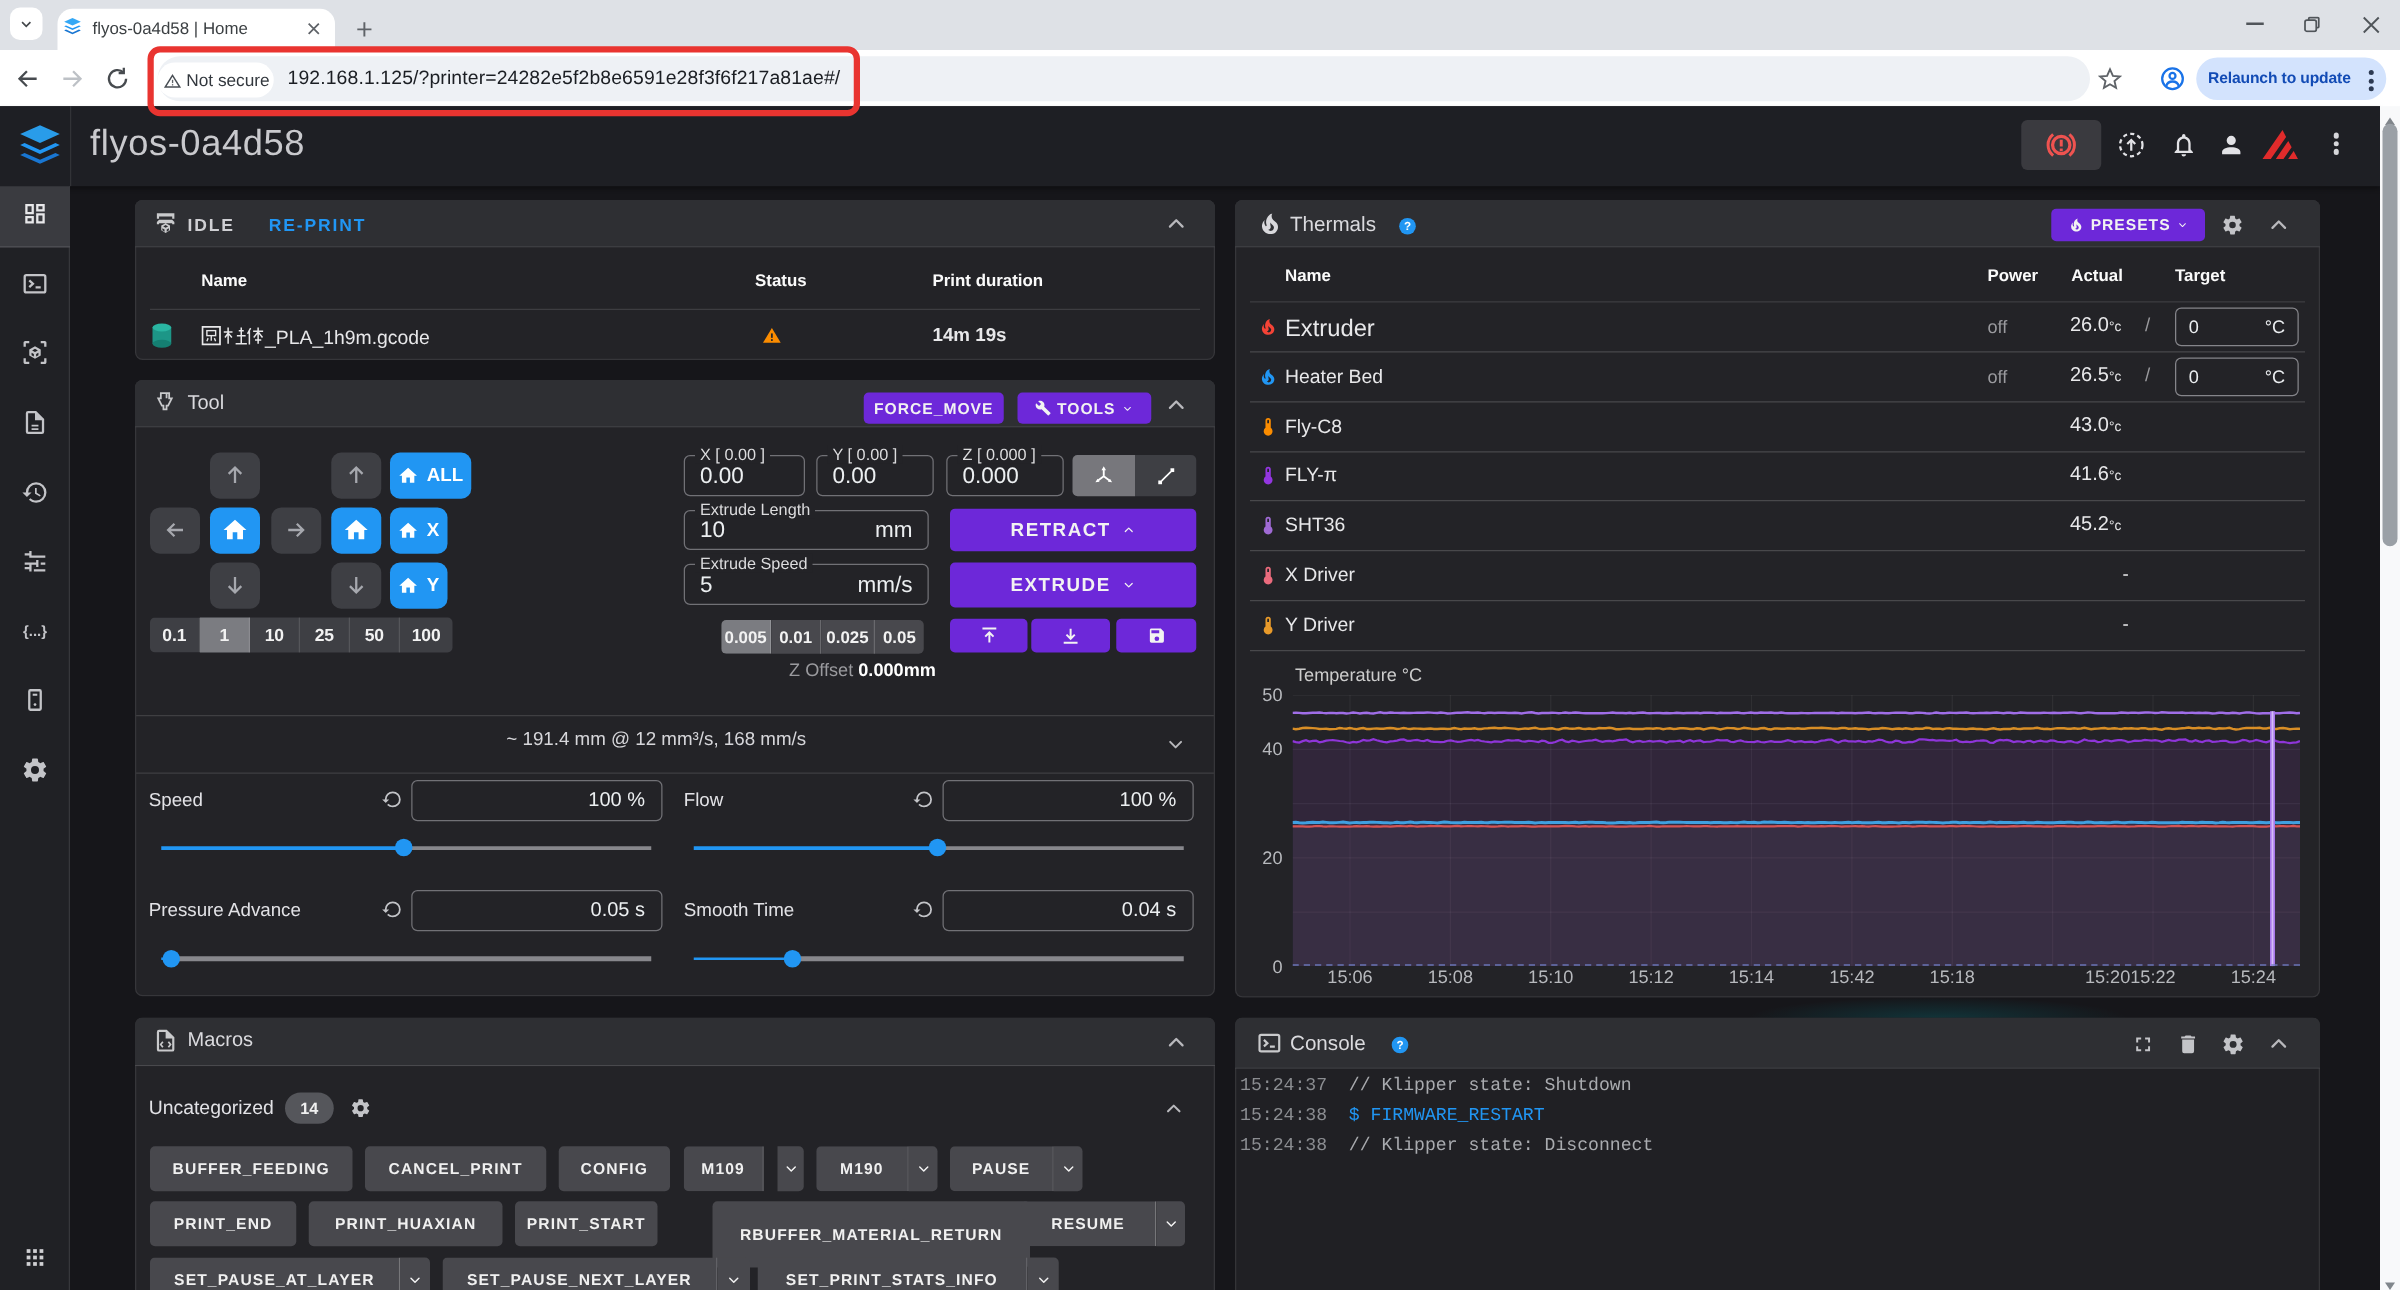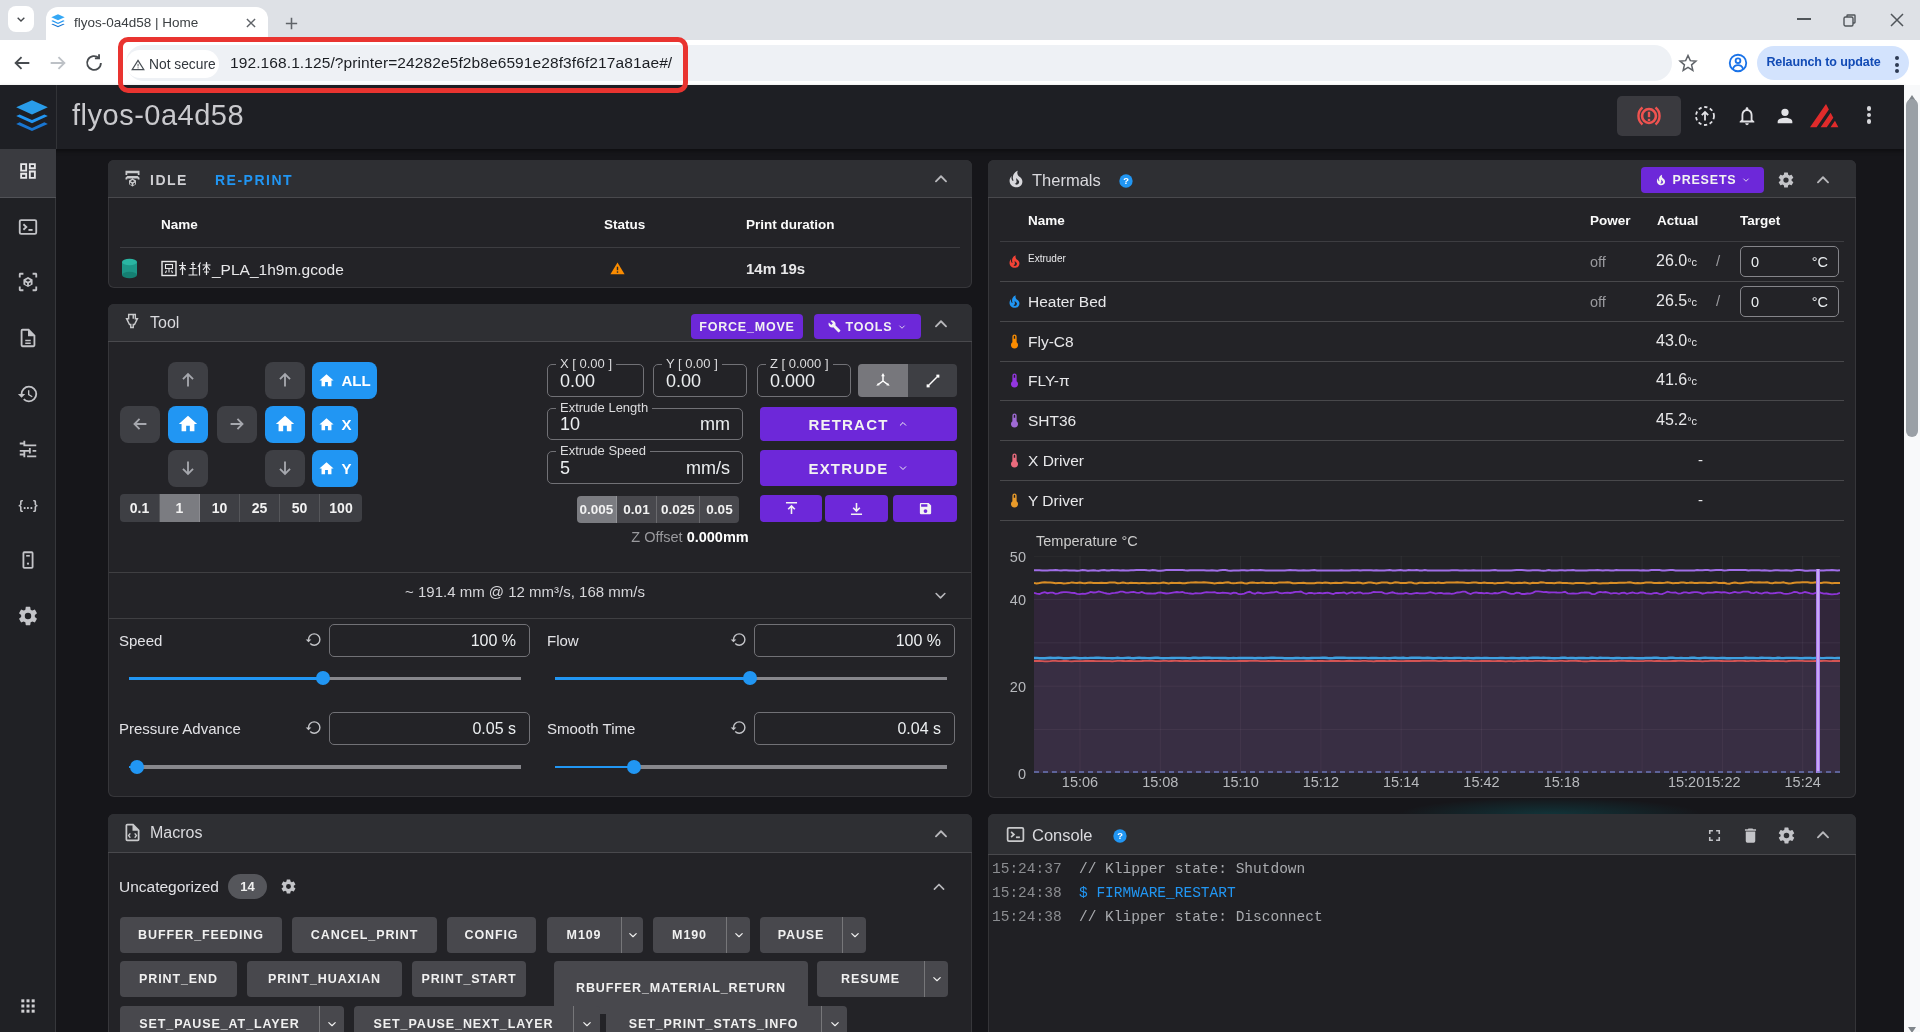--- a/index.html
+++ b/index.html
@@ -383,42 +383,42 @@
 <div class="ab" style="position:absolute;left:228px;top:874px;width:39px;height:25px;background:#55565b;border-radius:13px;color:#f0f0f0;font-size:13px;font-weight:bold;display:flex;align-items:center;justify-content:center;">14</div>
 <div class="ab" style="position:absolute;left:280px;top:878px;"><svg width="17" height="17" viewBox="0 0 24 24" style="">
       <path fill="#c3c4c8" d="M12 15.5A3.5 3.5 0 0 1 8.5 12 3.5 3.5 0 0 1 12 8.5a3.5 3.5 0 0 1 3.5 3.5 3.5 3.5 0 0 1-3.5 3.5m7.43-2.53c.04-.32.07-.64.07-.97 0-.33-.03-.66-.07-1l2.11-1.63c.19-.15.24-.42.12-.64l-2-3.46c-.12-.22-.39-.31-.61-.22l-2.49 1c-.52-.39-1.06-.73-1.69-.98l-.37-2.65A.506.506 0 0 0 14 2h-4c-.25 0-.46.18-.5.42l-.37 2.65c-.63.25-1.17.59-1.69.98l-2.49-1c-.22-.09-.49 0-.61.22l-2 3.46c-.13.22-.07.49.12.64L4.57 11c-.04.34-.07.67-.07 1 0 .33.03.65.07.97l-2.11 1.66c-.19.15-.25.42-.12.64l2 3.46c.12.22.39.3.61.22l2.49-1.01c.52.4 1.06.74 1.69.99l.37 2.65c.04.24.25.42.5.42h4c.25 0 .46-.18.5-.42l.37-2.65c.63-.26 1.17-.59 1.69-.99l2.49 1.01c.22.08.49 0 .61-.22l2-3.46c.12-.22.07-.49-.12-.64l-2.11-1.66Z"></path>
     </svg></div>
 <div class="ab" style="position:absolute;left:929px;top:877px;"><svg width="20" height="20" viewBox="0 0 24 24" style="">
       <path d="M6.5 14.5 12 9l5.5 5.5" fill="none" stroke="#b8b8bc" stroke-width="2" stroke-linecap="round" stroke-linejoin="round"></path>
     </svg></div>
 <div class="mbtn" style="position:absolute;left:120px;top:917px;width:162px;height:35.5px;">BUFFER_FEEDING</div>
 <div class="mbtn" style="position:absolute;left:292px;top:917px;width:145px;height:35.5px;">CANCEL_PRINT</div>
 <div class="mbtn" style="position:absolute;left:447px;top:917px;width:89px;height:35.5px;">CONFIG</div>
-<div class="mbtn" style="position:absolute;left:547px;top:917px;width:75px;height:35.5px;border-radius:4px 0 0 4px;border-right:1px solid rgba(255,255,255,0.25);">M109</div>
+<div class="mbtn" style="position:absolute;left:547px;top:917px;width:64px;height:35.5px;border-radius:4px 0 0 4px;border-right:1px solid rgba(255,255,255,0.25);">M109</div>
 <div class="mbtn" style="position:absolute;left:622px;top:917px;width:21px;height:35.5px;border-radius:0 4px 4px 0;">
     <svg width="14" height="14" viewBox="0 0 24 24" style="">
       <path d="M6.5 9.5 12 15l5.5-5.5" fill="none" stroke="#f2f2f2" stroke-width="2" stroke-linecap="round" stroke-linejoin="round"></path>
     </svg>
   </div>
 <div class="mbtn" style="position:absolute;left:653px;top:917px;width:74px;height:35.5px;border-radius:4px 0 0 4px;border-right:1px solid rgba(255,255,255,0.25);">M190</div>
 <div class="mbtn" style="position:absolute;left:727px;top:917px;width:23px;height:35.5px;border-radius:0 4px 4px 0;">
     <svg width="14" height="14" viewBox="0 0 24 24" style="">
       <path d="M6.5 9.5 12 15l5.5-5.5" fill="none" stroke="#f2f2f2" stroke-width="2" stroke-linecap="round" stroke-linejoin="round"></path>
     </svg>
   </div>
 <div class="mbtn" style="position:absolute;left:760px;top:917px;width:83px;height:35.5px;border-radius:4px 0 0 4px;border-right:1px solid rgba(255,255,255,0.25);">PAUSE</div>
 <div class="mbtn" style="position:absolute;left:843px;top:917px;width:23px;height:35.5px;border-radius:0 4px 4px 0;">
     <svg width="14" height="14" viewBox="0 0 24 24" style="">
       <path d="M6.5 9.5 12 15l5.5-5.5" fill="none" stroke="#f2f2f2" stroke-width="2" stroke-linecap="round" stroke-linejoin="round"></path>
     </svg>
   </div>
 <div class="mbtn" style="position:absolute;left:120px;top:961px;width:117px;height:35.5px;">PRINT_END</div>
 <div class="mbtn" style="position:absolute;left:247px;top:961px;width:155px;height:35.5px;">PRINT_HUAXIAN</div>
 <div class="mbtn" style="position:absolute;left:412px;top:961px;width:114px;height:35.5px;">PRINT_START</div>
-<div class="mbtn" style="position:absolute;left:554px;top:961px;width:254px;height:53px;">RBUFFER_MATERIAL_RETURN</div>
+<div class="mbtn" style="position:absolute;left:570px;top:961px;width:254px;height:53px;">RBUFFER_MATERIAL_RETURN</div>
 <div class="mbtn" style="position:absolute;left:817px;top:961px;width:108px;height:35.5px;border-radius:4px 0 0 4px;border-right:1px solid rgba(255,255,255,0.25);">RESUME</div>
 <div class="mbtn" style="position:absolute;left:925px;top:961px;width:23px;height:35.5px;border-radius:0 4px 4px 0;">
     <svg width="14" height="14" viewBox="0 0 24 24" style="">
       <path d="M6.5 9.5 12 15l5.5-5.5" fill="none" stroke="#f2f2f2" stroke-width="2" stroke-linecap="round" stroke-linejoin="round"></path>
     </svg>
   </div>
 <div class="mbtn" style="position:absolute;left:120px;top:1006px;width:200px;height:35.5px;border-radius:4px 0 0 4px;border-right:1px solid rgba(255,255,255,0.25);">SET_PAUSE_AT_LAYER</div>
 <div class="mbtn" style="position:absolute;left:320px;top:1006px;width:24px;height:35.5px;border-radius:0 4px 4px 0;">
     <svg width="14" height="14" viewBox="0 0 24 24" style="">
       <path d="M6.5 9.5 12 15l5.5-5.5" fill="none" stroke="#f2f2f2" stroke-width="2" stroke-linecap="round" stroke-linejoin="round"></path>
@@ -460,21 +460,21 @@
     </svg></div>
 <div class="ab" style="position:absolute;left:1028px;top:213px;width:90px;height:15px;color:#fafafa;font-size:13.5px;font-weight:bold;">Name</div>
 <div class="ab" style="position:absolute;left:1590px;top:213px;width:90px;height:15px;color:#fafafa;font-size:13.5px;font-weight:bold;">Power</div>
 <div class="ab" style="position:absolute;left:1657px;top:213px;width:90px;height:15px;color:#fafafa;font-size:13.5px;font-weight:bold;">Actual</div>
 <div class="ab" style="position:absolute;left:1740px;top:213px;width:90px;height:15px;color:#fafafa;font-size:13.5px;font-weight:bold;">Target</div>
 <div class="ab" style="position:absolute;left:1000px;top:241px;width:844px;height:1px;background:rgba(255,255,255,0.12);"></div>
 <div class="thrrow" style="top:281px;left:1000px;width:844px;height:1px;background:rgba(255,255,255,0.09);position:absolute;"></div>
 <div class="ab" style="position:absolute;left:1006px;top:253px;"><svg width="17" height="17" viewBox="0 0 24 24" style="">
       <path fill="#f44336" d="M17.66 11.2c-.23-.3-.51-.56-.77-.82-.67-.6-1.43-1.03-2.07-1.66C13.33 7.26 13 4.85 13.95 3c-.95.23-1.78.75-2.49 1.32-2.59 2.08-3.61 5.75-2.39 8.9.04.1.08.2.08.33 0 .22-.15.42-.35.5-.23.1-.47.04-.66-.12a.58.58 0 0 1-.14-.17c-1.13-1.43-1.31-3.48-.55-5.12C5.78 10 4.87 12.3 5 14.47c.06.5.12 1 .29 1.5.14.6.41 1.2.71 1.73 1.08 1.73 2.95 2.97 4.96 3.22 2.14.27 4.43-.12 6.07-1.6 1.83-1.66 2.47-4.32 1.53-6.6l-.13-.26c-.21-.46-.77-1.26-.77-1.26m-3.16 6.3c-.28.24-.74.5-1.1.6-1.12.4-2.24-.16-2.9-.82 1.19-.28 1.9-1.16 2.11-2.05.17-.8-.15-1.46-.28-2.23-.12-.74-.1-1.37.17-2.06.19.38.39.76.63 1.06.77 1 1.98 1.44 2.24 2.8.04.14.06.28.06.43.03.82-.33 1.72-.93 2.27Z"></path>
     </svg></div>
-<div class="ab" style="position:absolute;left:1028px;top:253px;width:200px;height:18px;color:#e8e8ea;font-size:10px;">Extruder</div>
+<div class="ab" style="position:absolute;left:1028px;top:253px;width:200px;height:18px;color:#e8e8ea;font-size:19px;">Extruder</div>
 <div class="ab" style="position:absolute;left:1590px;top:254px;width:40px;height:16px;color:#9a9a9e;font-size:14.5px;">off</div>
 <div class="ab" style="position:absolute;left:1656px;top:252px;width:90px;height:18px;color:#e8e8ea;font-size:16px;">26.0<span style="font-size:11px;">°c</span></div>
 <div class="ab" style="position:absolute;left:1716px;top:252px;width:10px;height:18px;color:#9a9a9e;font-size:15px;">/</div>
 <div class="fld" style="position:absolute;left:1740px;top:246px;width:99px;height:31px;border-color:#85858a;">
     <span class="val" style="font-size:14.5px;left:10px;">0</span>
     <span class="suf" style="font-size:14.5px;right:10px;">°C</span>
   </div>
 <div class="thrrow" style="top:321px;left:1000px;width:844px;height:1px;background:rgba(255,255,255,0.09);position:absolute;"></div>
 <div class="ab" style="position:absolute;left:1006px;top:293px;"><svg width="17" height="17" viewBox="0 0 24 24" style="">
       <path fill="#2196f3" d="M17.66 11.2c-.23-.3-.51-.56-.77-.82-.67-.6-1.43-1.03-2.07-1.66C13.33 7.26 13 4.85 13.95 3c-.95.23-1.78.75-2.49 1.32-2.59 2.08-3.61 5.75-2.39 8.9.04.1.08.2.08.33 0 .22-.15.42-.35.5-.23.1-.47.04-.66-.12a.58.58 0 0 1-.14-.17c-1.13-1.43-1.31-3.48-.55-5.12C5.78 10 4.87 12.3 5 14.47c.06.5.12 1 .29 1.5.14.6.41 1.2.71 1.73 1.08 1.73 2.95 2.97 4.96 3.22 2.14.27 4.43-.12 6.07-1.6 1.83-1.66 2.47-4.32 1.53-6.6l-.13-.26c-.21-.46-.77-1.26-.77-1.26m-3.16 6.3c-.28.24-.74.5-1.1.6-1.12.4-2.24-.16-2.9-.82 1.19-.28 1.9-1.16 2.11-2.05.17-.8-.15-1.46-.28-2.23-.12-.74-.1-1.37.17-2.06.19.38.39.76.63 1.06.77 1 1.98 1.44 2.24 2.8.04.14.06.28.06.43.03.82-.33 1.72-.93 2.27Z"></path>

